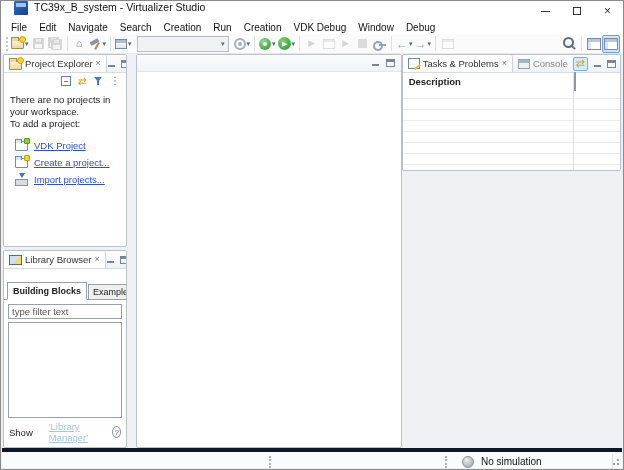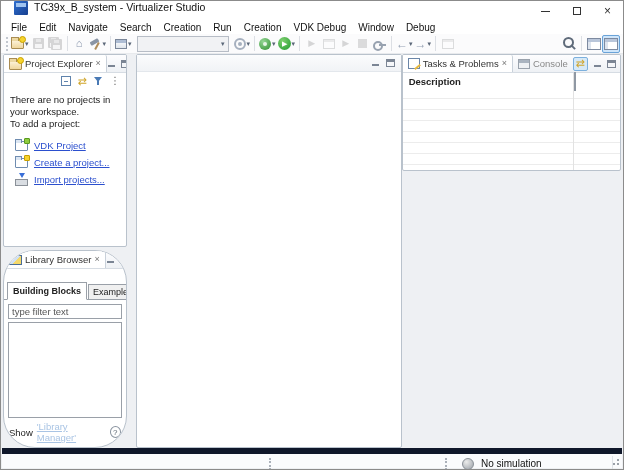--- a/index.html
+++ b/index.html
@@ -145,21 +145,21 @@
   .lb-gap { height:13px; flex:none; }
   .lb-tabs { display:flex; align-items:flex-end; padding:0 3px; border-bottom:1px solid #9aa0a8; flex:none; }
   .lb-tab { font-size:9px; padding:2px 4px; background:#f0f0f0; border:1px solid #9aa0a8;
             border-bottom:none; color:#222; margin-right:1px; white-space:nowrap; }
   .lb-tab.active { background:#fff; font-weight:bold; padding:3px 5px; margin-bottom:-1px;
             border-bottom:1px solid #fff; }
   .lb-filter { margin:4px 4px 3px; height:15px; border:1px solid #9aa0a8; font-size:9.5px;
                padding:0 3px; font-family:"Liberation Sans",sans-serif; width:calc(100% - 8px); color:#333; }
   .lb-filter::placeholder { color:#555; opacity:1; }
   .lb-list { margin:0 4px; border:1px solid #9aa0a8; background:#fff; flex:1; }
-  .lb-footer { flex:none; display:flex; align-items:center; gap:4px; padding:3px 5px 4px; font-size:9.5px; color:#222; }
+  .lb-footer { flex:none; display:flex; align-items:center; gap:16px; padding:3px 5px 4px; font-size:9.5px; color:#222; }
   .lb-mgr-link { color:#a9c4e4; text-decoration:underline; }
   .help { margin-left:auto; width:12px; height:12px; border-radius:50%; border:1px solid #8a94a0;
           color:#5a6470; font-size:8px; display:flex; align-items:center; justify-content:center; }
 
   
   .editor { flex:1; background:#fff; border:1px solid #b9c2cc; border-radius:2px; position:relative; }
   .editor-head { height:17px; background:linear-gradient(#fbfcfd,#f1f3f6); border-bottom:1px solid #e3e7ec;
                  display:flex; align-items:center; justify-content:flex-end; gap:6px; padding-right:6px; }
 
   
@@ -177,21 +177,21 @@
   .tbl-header .hd { position:absolute; left:6px; top:3px; font-size:9.5px; font-weight:bold; color:#222; }
   .tbl-rows { position:absolute; top:33px; left:0; right:47px; bottom:0;
               background:repeating-linear-gradient(to bottom, transparent 0 10px, #ececec 10px 11px); }
   .chk-col { position:absolute; top:18px; bottom:0; right:0; width:47px; border-left:1px solid #e2e2e2; }
   .chk-col .col-rows { position:absolute; top:15px; left:0; right:0; bottom:0;
               background:repeating-linear-gradient(to bottom, transparent 0 10px, #ececec 10px 11px); }
   .checkbox { width:11px; height:11px; border:1px solid #8f98a3; background:#fff; margin:2px auto 0; }
 
   
   .statusbar { position:absolute; left:1px; right:1px; bottom:1px; height:20px; background:#fafbfd;
-               border-top:6px solid #0f172a; }
+               border-top:4px solid #0f172a; }
   .sgrip { position:absolute; top:4px; width:0; height:12px; border-left:2px dotted #aab0ba; }
   .ic-sim { position:absolute; left:460px; top:4px; width:12px; height:12px; border-radius:50%;
             border:1px solid #8a9098; background:radial-gradient(circle at 35% 30%,#ececec,#9aa0a8); }
   .sim-text { position:absolute; left:479px; top:4px; font-size:10px; color:#111; }
   .ssep { position:absolute; left:610px; top:2px; width:1px; height:16px; background:#dfe3e8; }
   .rgrip { position:absolute; right:2px; bottom:2px; width:10px; height:10px;
            background:radial-gradient(circle at 8px 8px,#9aa0a8 1px,transparent 1.5px),
                       radial-gradient(circle at 4px 8px,#9aa0a8 1px,transparent 1.5px),
                       radial-gradient(circle at 8px 4px,#9aa0a8 1px,transparent 1.5px); }
 </style>
@@ -359,21 +359,21 @@
             <div class="pe-link-row">
               <span class="lic-import"></span>
               <a class="pe-link">Import projects...</a>
             </div>
           </div>
         </div>
       </div>
 
       <div class="sash-h"></div>
 
-      <div class="panel" style="flex:1;border-radius:32px;">
+      <div class="panel" style="flex:1;">
         <div class="view-tabbar">
           <div class="view-tab">
             <span class="lb-icon"></span>
             <span class="lbl">Library Browser</span>
             <span class="tab-close">×</span>
           </div>
           <div class="view-ctrls">
             <span class="vmin"></span>
             <span class="vmax"></span>
           </div>

